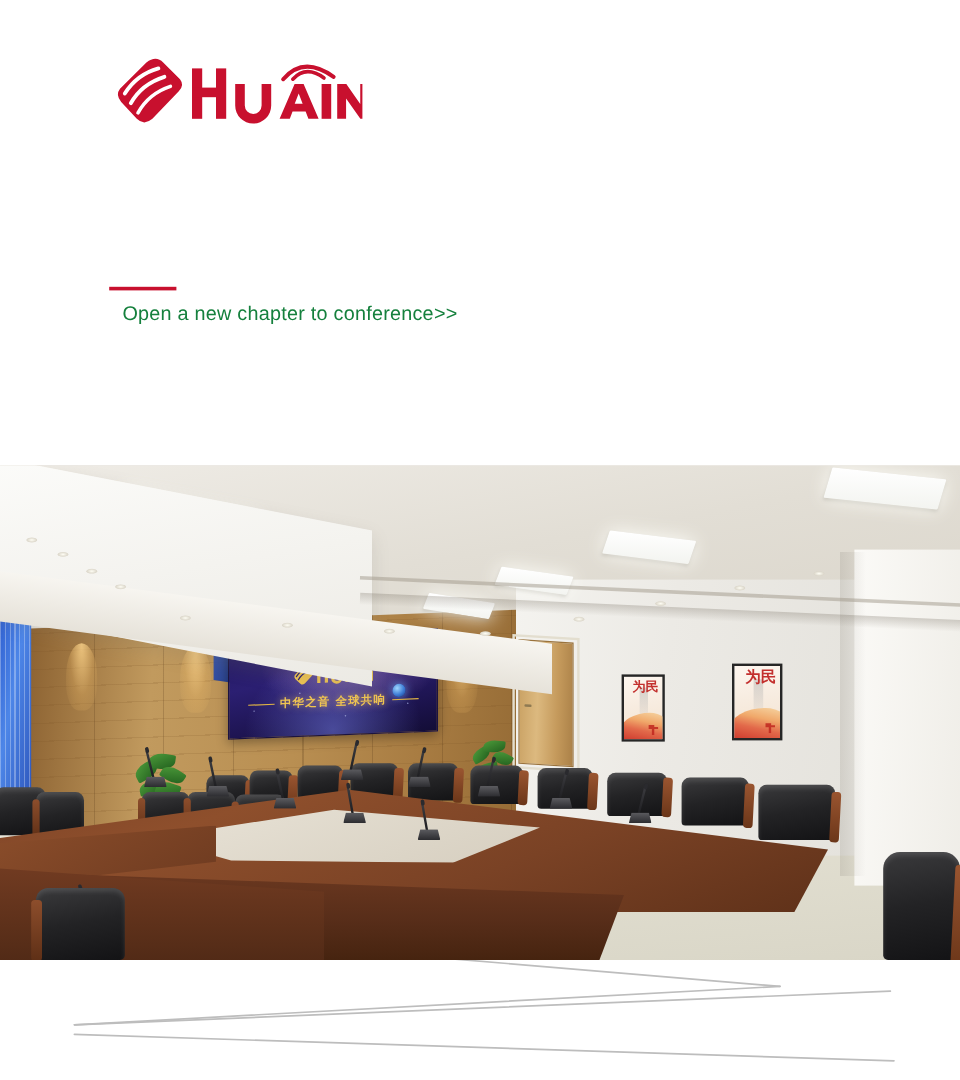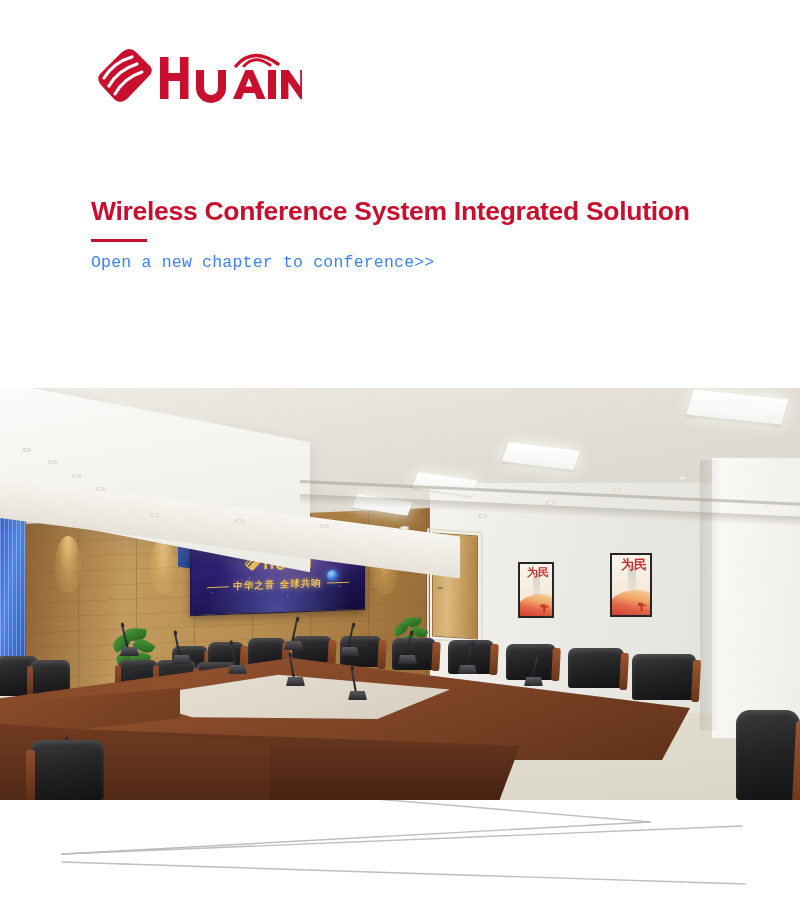--- a/index.html
+++ b/index.html
@@ -55,27 +55,27 @@
     position: absolute;
     left: 91px;
     top: 239px;
     width: 56px;
     height: 3px;
     background: #c8102e;
   }
 
   .subhead {
     position: absolute;
-    left: 91px;
+    left: 102px;
     top: 253px;
     font-size: 16.5px;
-    color: #3b82f6;
+    color: #15803d;
     letter-spacing: 0.2px;
     white-space: nowrap;
-    font-family: Liberation Mono, monospace;
+    font-family: Liberation Sans, sans-serif;
   }
 
   
   .scene {
     position: absolute;
     left: 0; top: 388px;
     width: 800px;
     height: 412px;
     overflow: hidden;
     background: #cfc8bb;
@@ -393,21 +393,20 @@
 
           <path d="M189 55 v-29 h7.6 l11.6 16.6 v-16.6 h7.4 v29 h-7.3 l-11.9 -17 v17 z"></path>
         </g>
         <g fill="none" stroke="#c8102e" stroke-linecap="round">
           <path d="M144 22 Q161 2 186 20" stroke-width="3.4"></path>
           <path d="M152 22 Q163 10 178 21" stroke-width="3.0"></path>
         </g>
       </svg>
     </div>
 
-    <div class="headline">Wireless Conference System Integrated Solution</div>
     <div class="rule"></div>
     <div class="subhead">Open a new chapter to conference&gt;&gt;</div>
   </div>
 
   <div class="scene">
 
     <div class="ceiling-back"></div>
     <div class="floor"></div>
     <div class="white-wall"></div>
     <div class="white-wall-r"></div>

